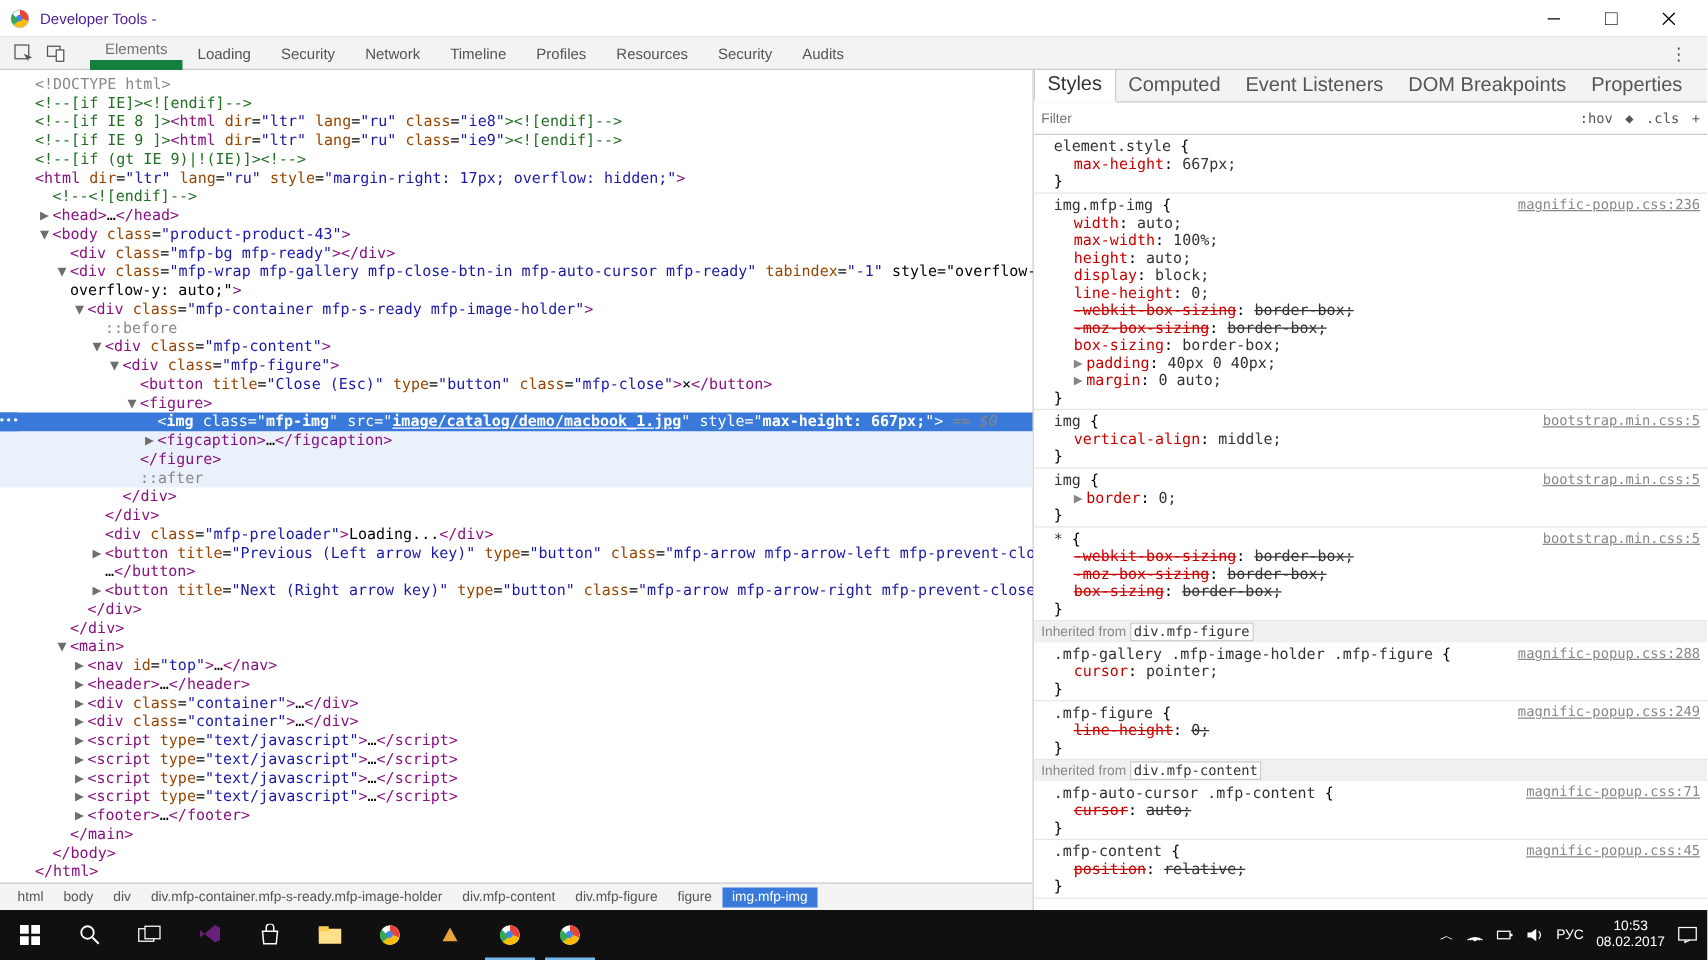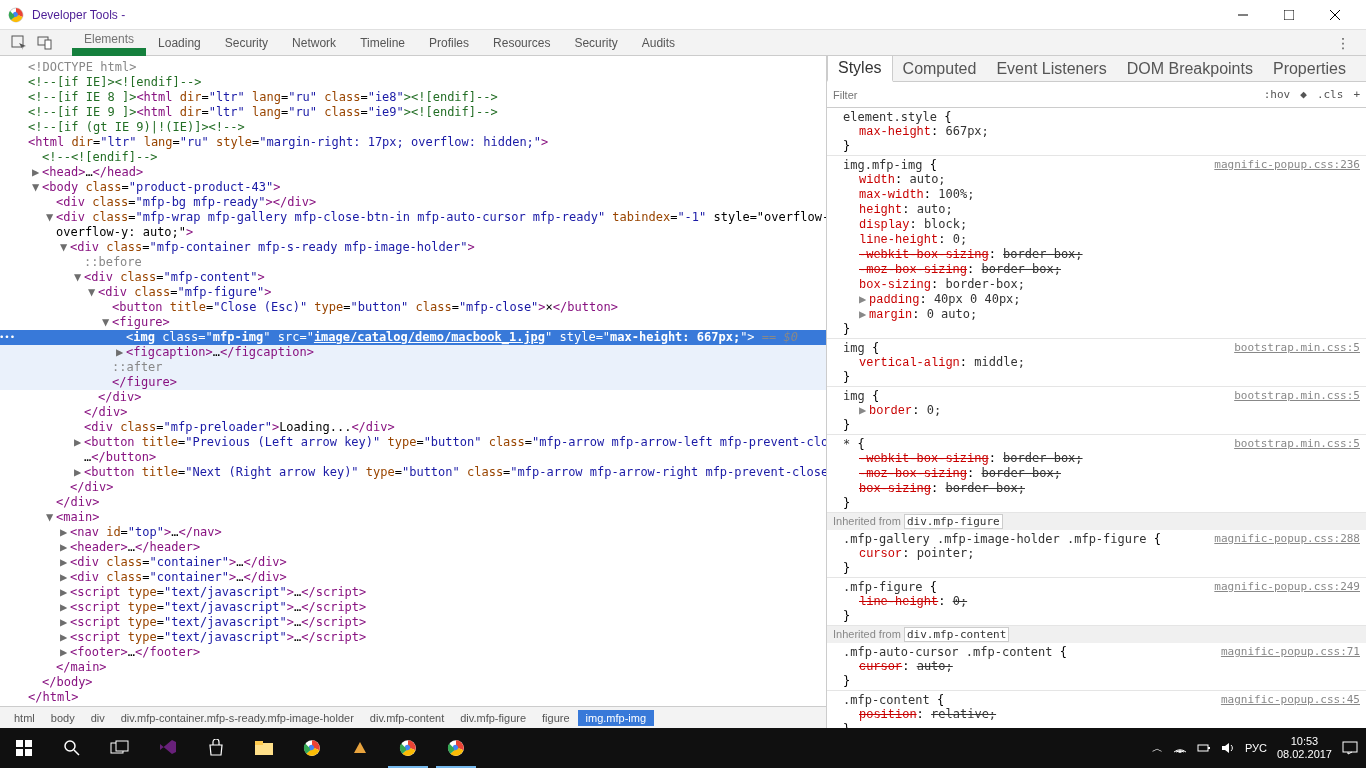--- a/index.html
+++ b/index.html
@@ -56,21 +56,21 @@
 .filter-bar { height:26px; border-bottom:1px solid #ccc; display:flex; align-items:center; padding:0 6px; }
 .filter-input { border:none; outline:none; font-size:11px; color:#888; flex:1; font-family:"Segoe UI",Arial,sans-serif; }
 .filter-tools { font-size:11px; color:#555; display:flex; gap:10px; align-items:center; }
 .filter-tools span { cursor:pointer; }
 
 .styles-content { flex:1; overflow:auto; }
 .rule { border-bottom:1px solid #e5e5e5; padding:2px 6px 2px 16px; position:relative; }
 .rule .selector { color:#333; }
 .rule .src { float:right; font-size:11px; color:#888; text-decoration:underline; cursor:pointer; }
 .prop { padding-left:16px; }
-.prop .pname { color:#c80000;font-family:Liberation Mono, monospace; }
+.prop .pname { color:#c80000; }
 .prop .pval { color:#333; }
 .prop.struck .pname, .prop.struck .pval { text-decoration:line-through; }
 .prop .tri { color:#888; display:inline-block; width:10px; }
 .inherited { background:#f0f0f0; padding:2px 6px; font-size:11px; color:#888; font-family:"Segoe UI",Arial,sans-serif; }
 .inherited .sel-box { background:#fff; border:1px solid #ccc; padding:0 2px; color:#333; font-family:Menlo,Consolas,monospace; }
 
 
 .taskbar { height:40px; background:#101010; display:flex; align-items:center; color:#fff; }
 .task-item { width:48px; height:40px; display:flex; align-items:center; justify-content:center; cursor:pointer; position:relative; }
 .task-item.active::after { content:""; position:absolute; bottom:0; left:4px; right:4px; height:2px; background:#76b9ed; }
@@ -161,22 +161,22 @@
           <div class="dom-line"><span class="indent" style="width:28px"></span><span class="arrow">▼</span><span class="punc">&lt;</span><span class="tag">div</span> <span class="attr-name">class</span>=<span class="attr-val">"mfp-wrap mfp-gallery mfp-close-btn-in mfp-auto-cursor mfp-ready"</span> <span class="attr-name">tabindex</span>=<span class="attr-val">"-1"</span> style="overflow-x: hidden;</div>
           <div class="dom-line"><span class="indent" style="width:28px"></span><span class="arrow"></span>overflow-y: auto;"<span class="punc">&gt;</span></div>
           <div class="dom-line"><span class="indent" style="width:42px"></span><span class="arrow">▼</span><span class="punc">&lt;</span><span class="tag">div</span> <span class="attr-name">class</span>=<span class="attr-val">"mfp-container mfp-s-ready mfp-image-holder"</span><span class="punc">&gt;</span></div>
           <div class="dom-line"><span class="indent" style="width:56px"></span><span class="arrow"></span><span class="pseudo">::before</span></div>
           <div class="dom-line"><span class="indent" style="width:56px"></span><span class="arrow">▼</span><span class="punc">&lt;</span><span class="tag">div</span> <span class="attr-name">class</span>=<span class="attr-val">"mfp-content"</span><span class="punc">&gt;</span></div>
           <div class="dom-line"><span class="indent" style="width:70px"></span><span class="arrow">▼</span><span class="punc">&lt;</span><span class="tag">div</span> <span class="attr-name">class</span>=<span class="attr-val">"mfp-figure"</span><span class="punc">&gt;</span></div>
           <div class="dom-line"><span class="indent" style="width:84px"></span><span class="arrow"></span><span class="punc">&lt;</span><span class="tag">button</span> <span class="attr-name">title</span>=<span class="attr-val">"Close (Esc)"</span> <span class="attr-name">type</span>=<span class="attr-val">"button"</span> <span class="attr-name">class</span>=<span class="attr-val">"mfp-close"</span><span class="punc">&gt;</span>×<span class="punc">&lt;/</span><span class="tag">button</span><span class="punc">&gt;</span></div>
           <div class="dom-line"><span class="indent" style="width:84px"></span><span class="arrow">▼</span><span class="punc">&lt;</span><span class="tag">figure</span><span class="punc">&gt;</span></div>
           <div class="dom-line selected" style="position:relative"><span style="position:absolute;left:0;top:0;bottom:0;width:14px;background:#3879d9;color:#fff;font-size:9px;display:flex;align-items:center;justify-content:center">•••</span><span class="indent" style="width:98px"></span><span class="arrow"></span>&lt;<b>img</b> class="<b>mfp-img</b>" src="<span class="underline"><b>image/catalog/demo/macbook_1.jpg</b></span>" style="<b>max-height: 667px;</b>"&gt;<span class="dim"> == $0</span></div>
           <div class="dom-line hovered"><span class="indent" style="width:98px"></span><span class="arrow">▶</span><span class="punc">&lt;</span><span class="tag">figcaption</span><span class="punc">&gt;</span>…<span class="punc">&lt;/</span><span class="tag">figcaption</span><span class="punc">&gt;</span></div>
+          <div class="dom-line hovered"><span class="indent" style="width:84px"></span><span class="arrow"></span><span class="punc">&lt;/</span><span class="tag">figure</span><span class="punc">&gt;</span></div>
           <div class="dom-line hovered"><span class="indent" style="width:84px"></span><span class="arrow"></span><span class="pseudo">::after</span></div>
-          <div class="dom-line hovered"><span class="indent" style="width:84px"></span><span class="arrow"></span><span class="punc">&lt;/</span><span class="tag">figure</span><span class="punc">&gt;</span></div>
           <div class="dom-line"><span class="indent" style="width:70px"></span><span class="arrow"></span><span class="punc">&lt;/</span><span class="tag">div</span><span class="punc">&gt;</span></div>
           <div class="dom-line"><span class="indent" style="width:56px"></span><span class="arrow"></span><span class="punc">&lt;/</span><span class="tag">div</span><span class="punc">&gt;</span></div>
           <div class="dom-line"><span class="indent" style="width:56px"></span><span class="arrow"></span><span class="punc">&lt;</span><span class="tag">div</span> <span class="attr-name">class</span>=<span class="attr-val">"mfp-preloader"</span><span class="punc">&gt;</span>Loading...<span class="punc">&lt;/</span><span class="tag">div</span><span class="punc">&gt;</span></div>
           <div class="dom-line"><span class="indent" style="width:56px"></span><span class="arrow">▶</span><span class="punc">&lt;</span><span class="tag">button</span> <span class="attr-name">title</span>=<span class="attr-val">"Previous (Left arrow key)"</span> <span class="attr-name">type</span>=<span class="attr-val">"button"</span> <span class="attr-name">class</span>=<span class="attr-val">"mfp-arrow mfp-arrow-left mfp-prevent-close"</span></div>
           <div class="dom-line"><span class="indent" style="width:56px"></span><span class="arrow"></span>…<span class="punc">&lt;/</span><span class="tag">button</span><span class="punc">&gt;</span></div>
           <div class="dom-line"><span class="indent" style="width:56px"></span><span class="arrow">▶</span><span class="punc">&lt;</span><span class="tag">button</span> <span class="attr-name">title</span>=<span class="attr-val">"Next (Right arrow key)"</span> <span class="attr-name">type</span>=<span class="attr-val">"button"</span> <span class="attr-name">class</span>=<span class="attr-val">"mfp-arrow mfp-arrow-right mfp-prevent-close"</span>…</div>
           <div class="dom-line"><span class="indent" style="width:42px"></span><span class="arrow"></span><span class="punc">&lt;/</span><span class="tag">div</span><span class="punc">&gt;</span></div>
           <div class="dom-line"><span class="indent" style="width:28px"></span><span class="arrow"></span><span class="punc">&lt;/</span><span class="tag">div</span><span class="punc">&gt;</span></div>
           <div class="dom-line"><span class="indent" style="width:28px"></span><span class="arrow">▼</span><span class="punc">&lt;</span><span class="tag">main</span><span class="punc">&gt;</span></div>
           <div class="dom-line"><span class="indent" style="width:42px"></span><span class="arrow">▶</span><span class="punc">&lt;</span><span class="tag">nav</span> <span class="attr-name">id</span>=<span class="attr-val">"top"</span><span class="punc">&gt;</span>…<span class="punc">&lt;/</span><span class="tag">nav</span><span class="punc">&gt;</span></div>

